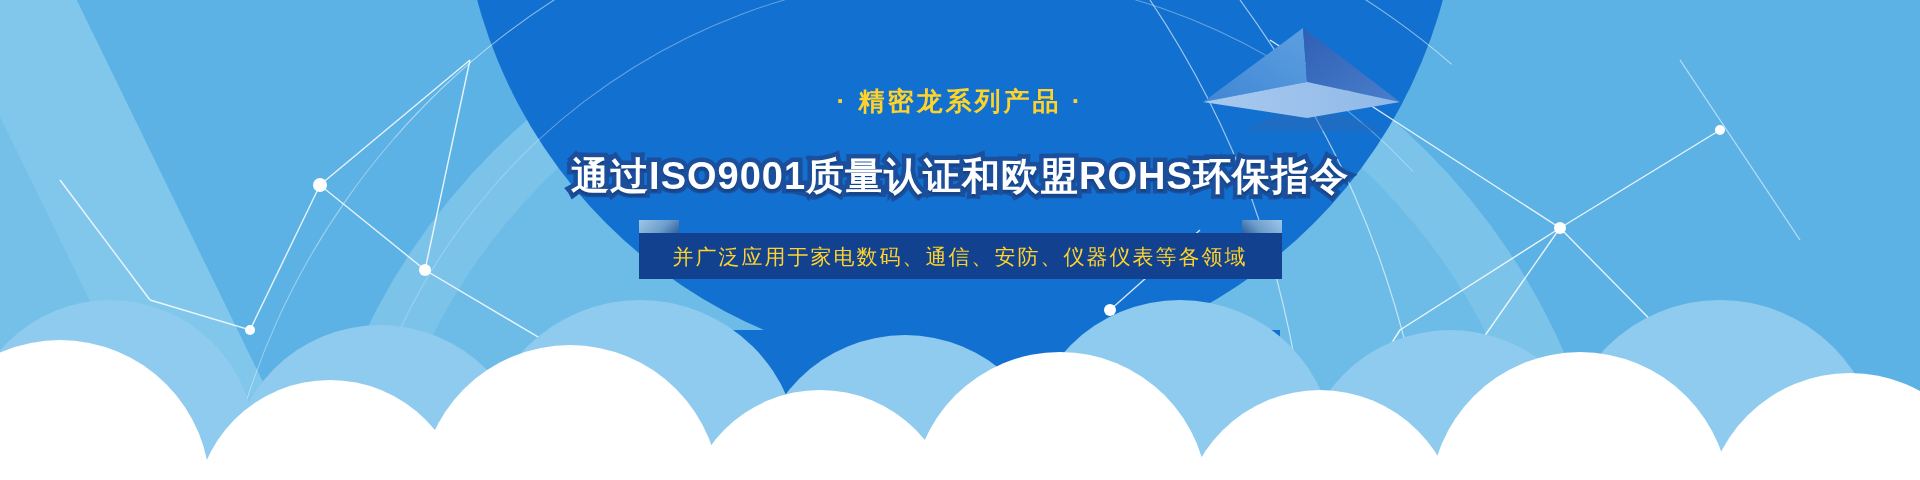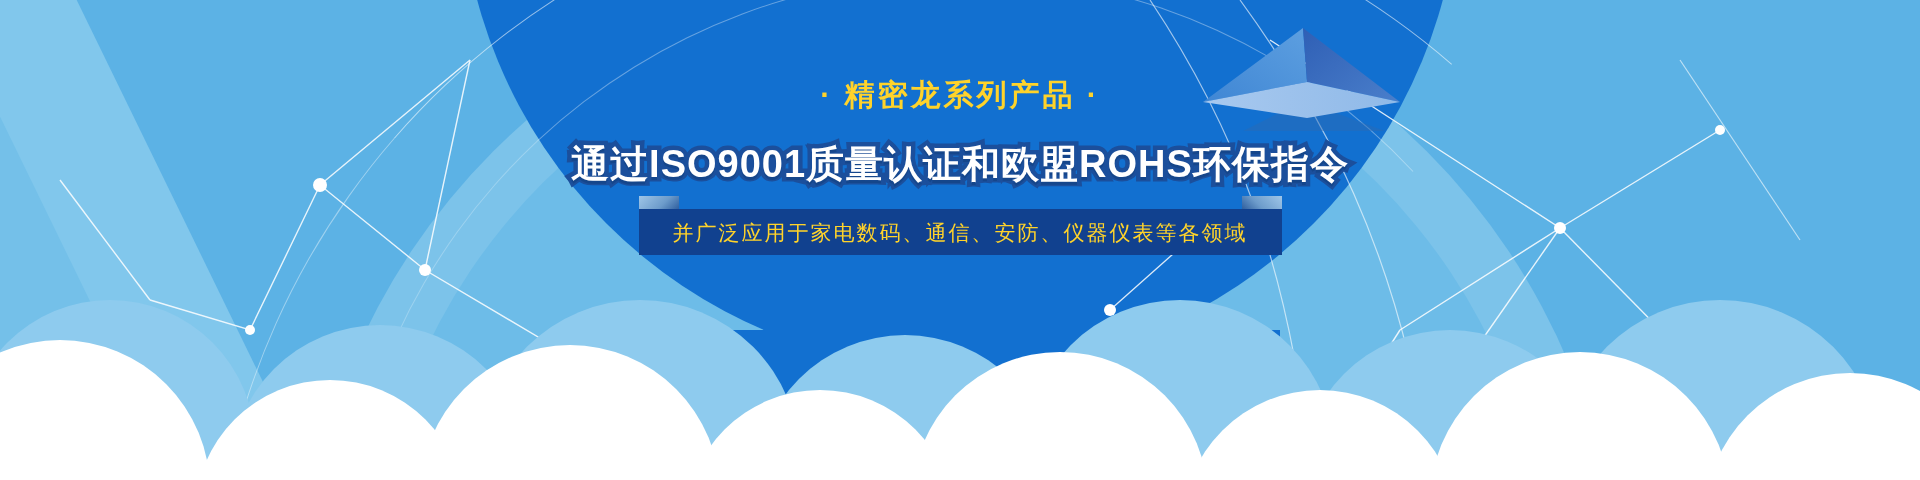--- a/index.html
+++ b/index.html
@@ -141,46 +141,46 @@
     width: 1920px;
     height: 480px;
     display: flex;
     flex-direction: column;
     align-items: center;
     justify-content: flex-start;
     padding-top: 72px;
   }
 
   .eyebrow {
-    font-size: 30px;
+    font-size: 26px;
     font-weight: bold;
     color: #ffd32a;
     letter-spacing: 3px;
     line-height: 1;
-    margin: 8px;
+    margin: 16px;
     white-space: nowrap;
   }
 
   .headline {
     margin: 26px 0 0 0;
     font-size: 38px;
     font-weight: bold;
     color: #ffffff;
     letter-spacing: 1px;
     line-height: 1.08;
     white-space: nowrap;
     -webkit-text-stroke: 9px #1b4f9c;
     paint-order: stroke fill;
     text-shadow:
       0 3px 0 rgba(12,55,110,0.35);
   }
 
   .ribbon-wrap {
     position: relative;
-    margin-top: 24px;
+    margin-top: 36px;
     height: 46px;
   }
   .ribbon {
     position: relative;
     height: 46px;
     background: #11418f;
     display: flex;
     align-items: center;
     justify-content: center;
     padding: 0 34px;

